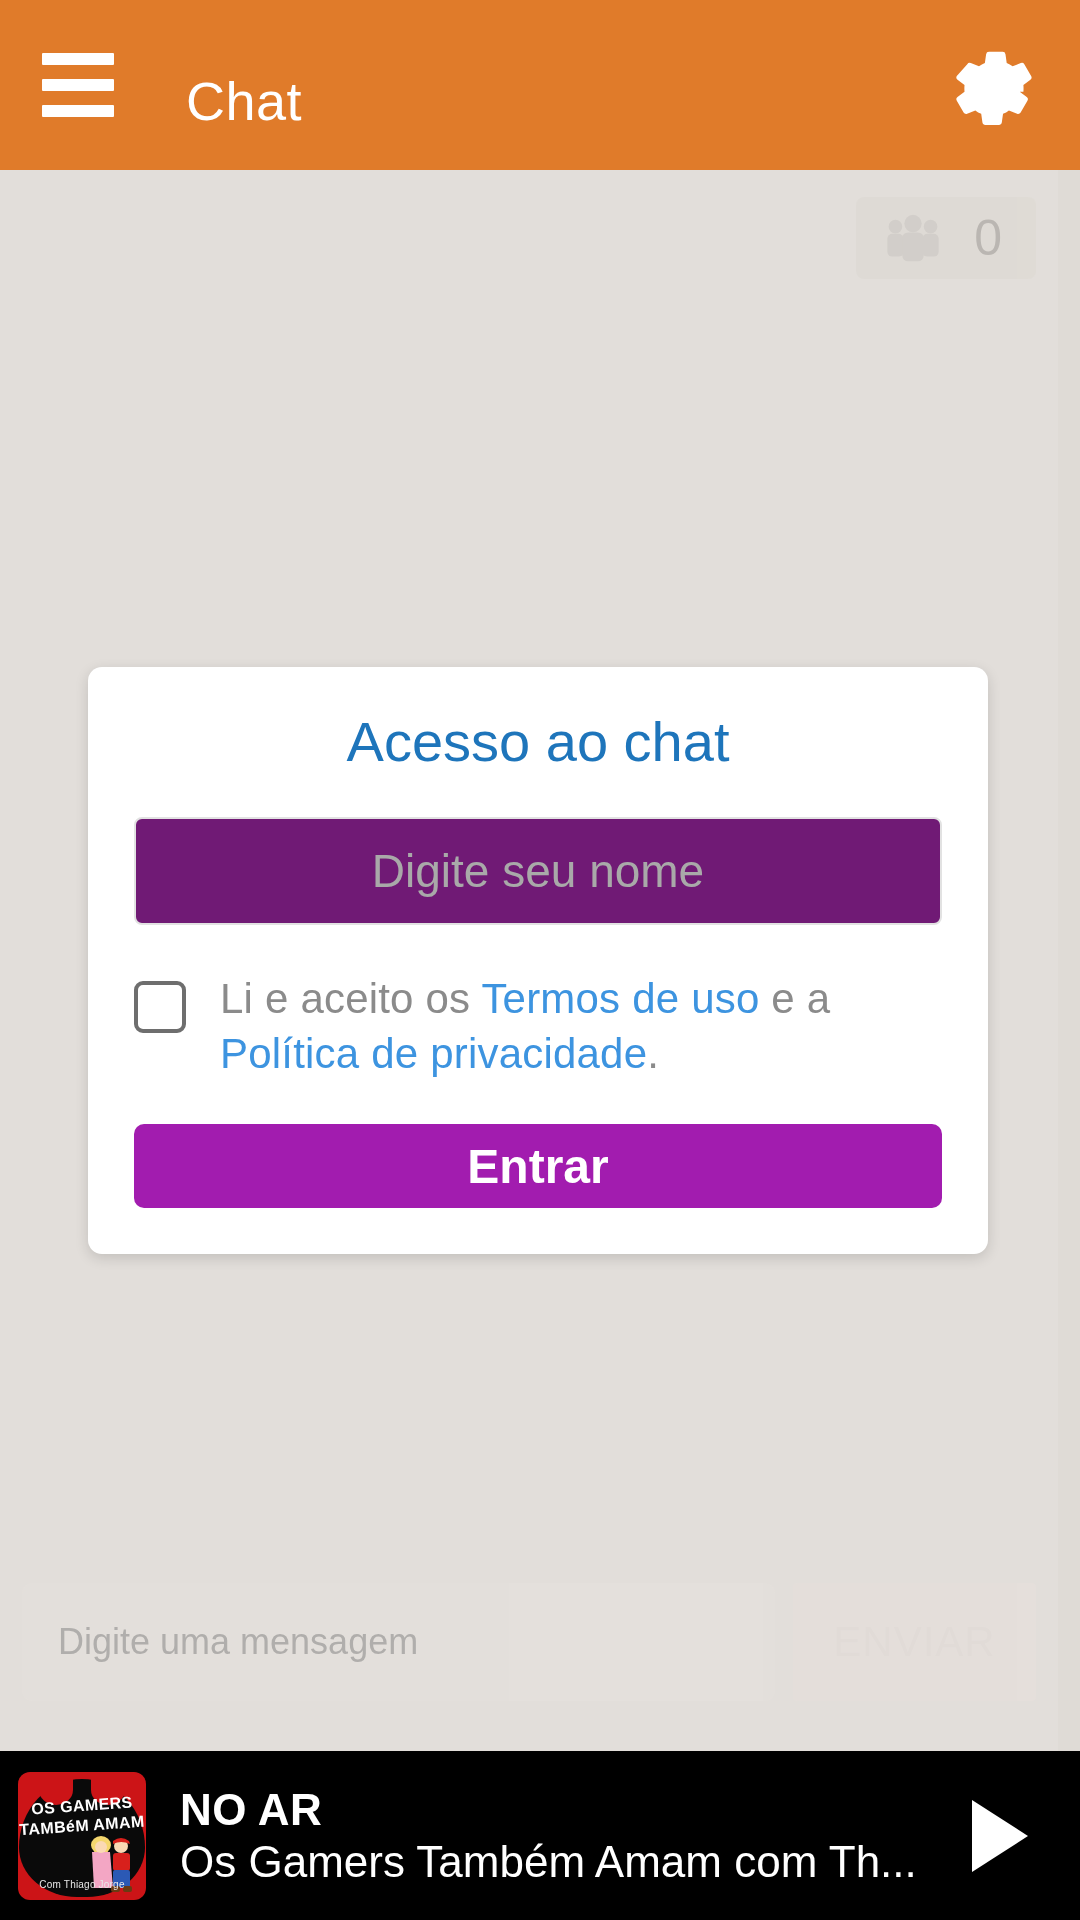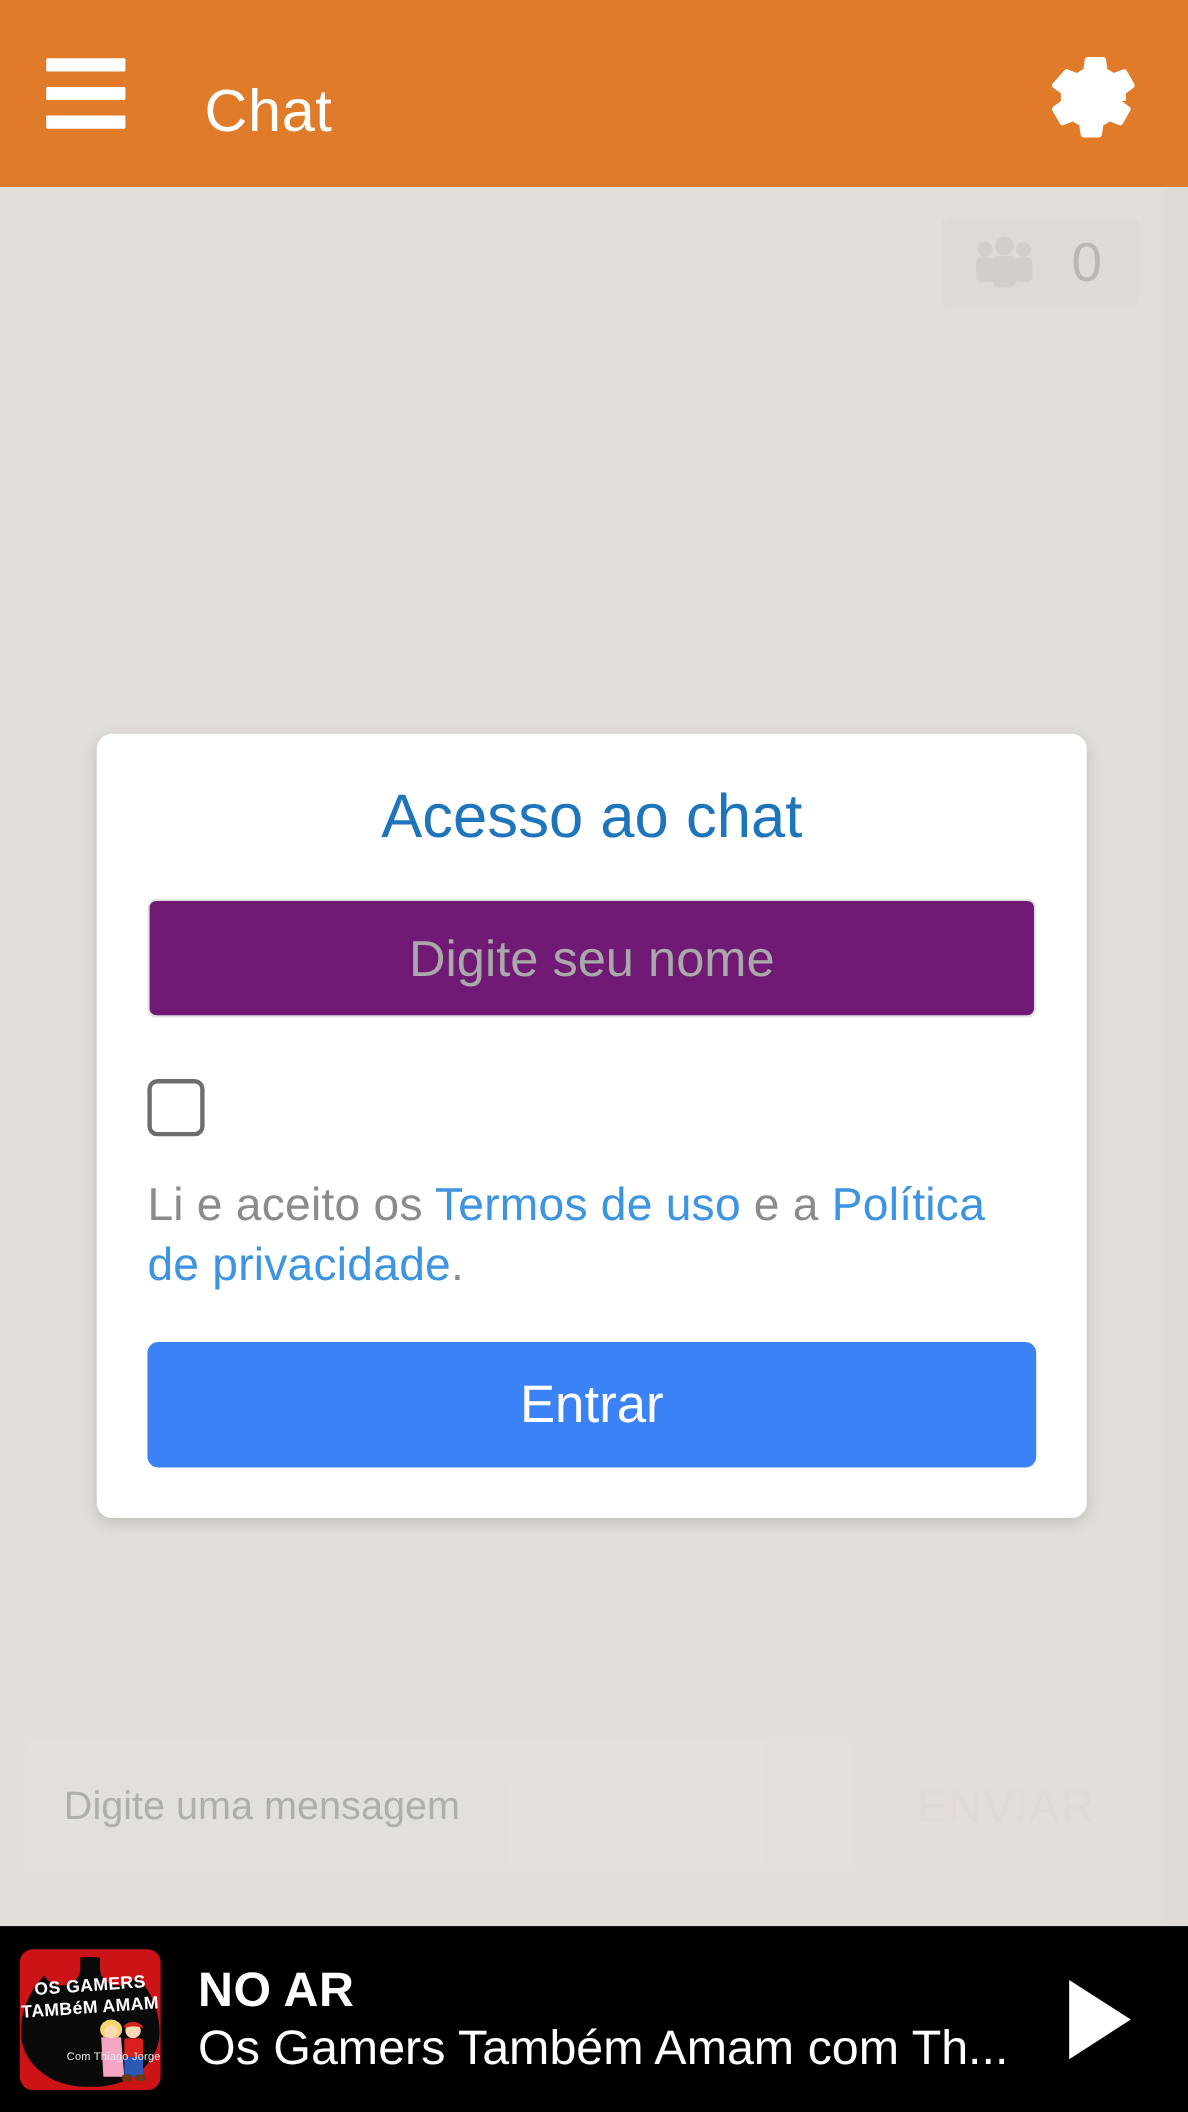--- a/index.html
+++ b/index.html
@@ -76,35 +76,35 @@
     line-height:1.1; margin-bottom:44px;
   }
   #name-input {
     display:block; width:100%; height:108px;
     border:2px solid #E2E2E2; border-radius:8px; background:#701a75;
     font-size:46px; color:#A9A9A9; text-align:center;
     font-family:"Liberation Sans", sans-serif; outline:none;
   }
   #name-input::placeholder { color:#A9A9A9; opacity:1; }
 
-  #terms-row { display:flex; align-items:flex-start; margin-top:46px; gap:34px;flex-direction:column; }
+  #terms-row { display:flex; align-items:flex-start; margin-top:46px; gap:34px; }
   #terms-checkbox {
     flex:none; width:52px; height:52px; margin-top:10px;
     background:#FFFFFF; border:4px solid #6E6E6E; border-radius:9px;
     cursor:pointer; appearance:none; -webkit-appearance:none;
   }
   #terms-text {
     font-size:42px; color:#8B8B8B; line-height:1.33; letter-spacing:.2px;
   }
   #terms-text a { color:#3D94E0; text-decoration:none; cursor:pointer; }
 
   #enter-btn {
-    display:block; width:100%; height:114px; margin-top:42px;
-    background:#3b82f6; border:none; border-radius:10px;
-    color:#FFFFFF; font-size:48px; font-weight:400;
+    display:block; width:100%; height:84px; margin-top:42px;
+    background:#a21caf; border:none; border-radius:10px;
+    color:#FFFFFF; font-size:48px; font-weight:700;
     font-family:"Liberation Sans", sans-serif; cursor:pointer;
   }
 
   
   #player-bar {
     position:absolute; left:0; bottom:0; width:1080px; height:169px;
     background:#000000; display:flex; align-items:center; padding:0 34px 0 18px;
   }
   #album-art {
     flex:none; width:128px; height:128px; border-radius:12px;
@@ -128,21 +128,21 @@
   }
   #album-line2 {
     position:absolute; left:0; right:0; top:45px; text-align:center;
     color:#FFFFFF; font-size:16px; font-weight:bold; letter-spacing:.4px;
     transform:rotate(-4deg); z-index:3; font-family:"Liberation Sans", sans-serif;
   }
   #album-chars {
     position:absolute; right:10px; bottom:6px; width:52px; height:62px; z-index:3;
   }
   #album-credit {
-    position:absolute; left:0; right:0; bottom:24px; text-align:right;
+    position:absolute; left:0; right:0; bottom:10px; text-align:center;
     color:#E8E8E8; font-size:10px; z-index:3; letter-spacing:.2px;
     font-family:"Liberation Sans", sans-serif;
   }
   #player-text { flex:1; margin-left:34px; min-width:0; overflow:hidden; }
   #player-status {
     color:#FFFFFF; font-size:44px; font-weight:bold; line-height:1.18;
     letter-spacing:.4px;
   }
   #player-title {
     color:#FFFFFF; font-size:44px; font-weight:400; line-height:1.18;

